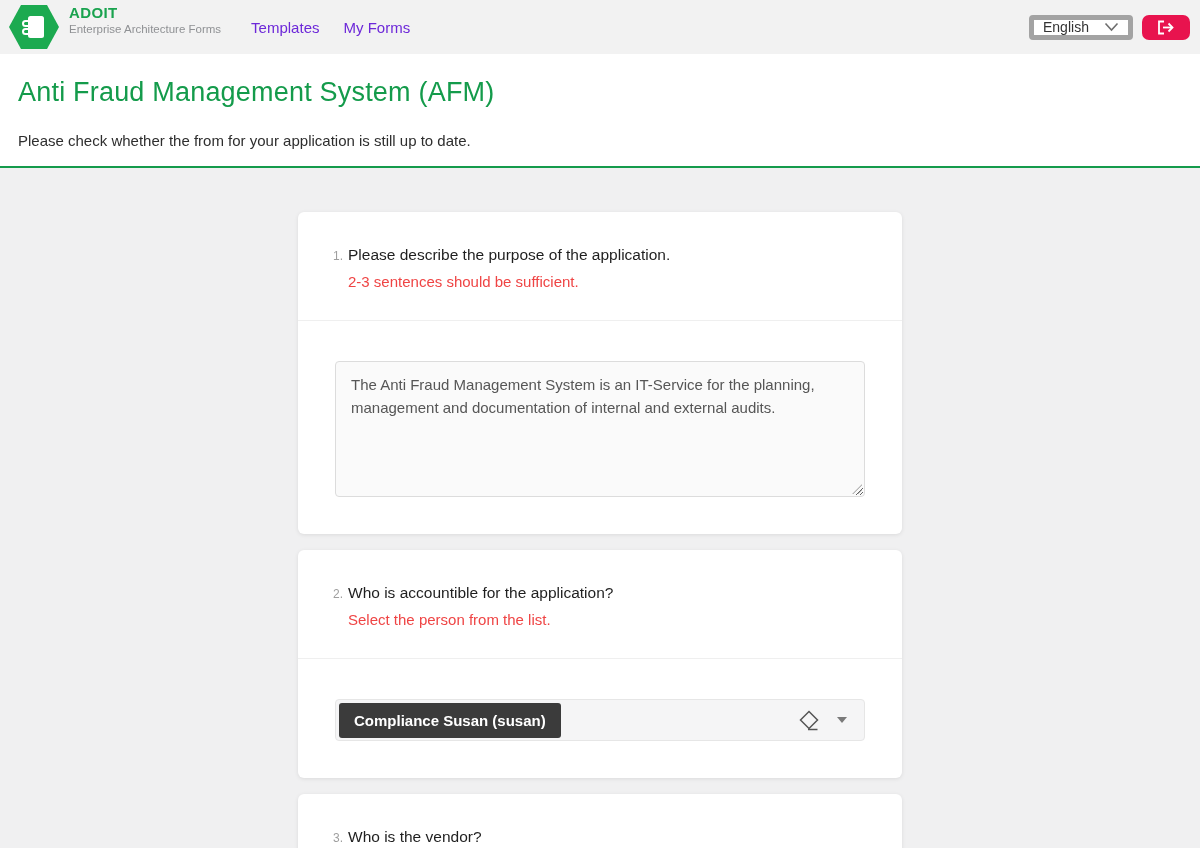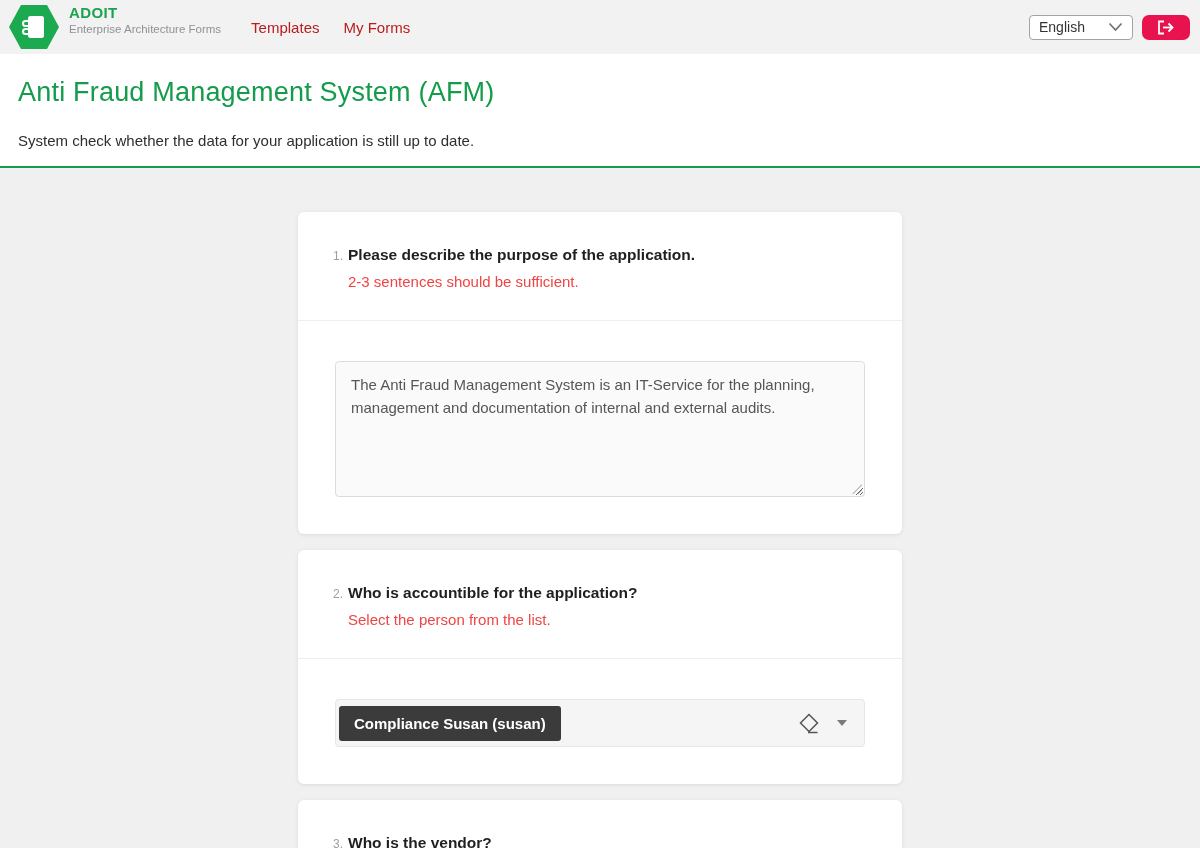--- a/index.html
+++ b/index.html
@@ -25,27 +25,27 @@
   .logo-svg { display: block; }
   .brand-text { margin-left: 9px; }
   .brand-name {
     font-size: 15px; font-weight: bold; color: #1aa34f; letter-spacing: .4px;
     line-height: 17px;
   }
   .brand-tagline { font-size: 11.5px; color: #8f9194; margin-top: 2px; }
 
   .nav-links { display: flex; margin-left: 30px; gap: 24px; }
   .nav-link {
-    font-size: 15px; color: #b91c1c; text-decoration: none; cursor: pointer;
+    font-size: 15px; color: #6d28d9; text-decoration: none; cursor: pointer;
   }
 
   .nav-right { margin-left: auto; display: flex; align-items: center; gap: 9px; }
   .lang-select {
     width: 104px; height: 25px; box-sizing: border-box;
-    background: #fff; border: 1px solid #a3a3a3; border-radius: 4px;
+    background: #fff; border: 5px solid #a3a3a3; border-radius: 4px;
     display: flex; align-items: center; justify-content: space-between;
     padding: 0 9px; font-size: 14px; color: #333; cursor: pointer;
   }
   .logout-btn {
     width: 48px; height: 25px; border: none; border-radius: 7px;
     background: #e8134e; display: flex; align-items: center; justify-content: center;
     cursor: pointer; padding: 0;
   }
 
   
@@ -83,21 +83,21 @@
   }
   .card-header.no-border { border-bottom: none; }
   .q-row { display: flex; align-items: baseline; }
   .q-num {
     flex: 0 0 15px;
     font-size: 12px;
     color: #9e9e9e;
   }
   .q-text {
     font-size: 15.5px;
-    font-weight: bold;
+    font-weight: normal;
     color: #1f1f1f;
   }
   .q-hint {
     margin: 9px 0 0 15px;
     font-size: 15px;
     color: #ef4444;
   }
   .card-body { padding: 40px 37px 37px 37px; }
 
   .textarea-wrap { position: relative; }
@@ -121,21 +121,21 @@
     content: "";
     position: absolute;
     right: 3px; bottom: 3px;
     width: 10px; height: 10px;
     pointer-events: none;
     background: repeating-linear-gradient(135deg, transparent 0 3px, #b5b5b5 3px 4px);
     clip-path: polygon(100% 0, 100% 100%, 0 100%);
   }
 
   .person-select {
-    height: 48px;
+    height: 42px;
     box-sizing: border-box;
     background: #f5f5f6;
     border: 1px solid #e6e6e6;
     border-radius: 4px;
     display: flex;
     align-items: center;
     padding: 3px;
     cursor: pointer;
   }
   .person-tag {
@@ -197,21 +197,21 @@
         <polyline points="9,1.5 4,1.5 4,13.5 9,13.5" fill="none" stroke="#ffffff" stroke-width="1.8"></polyline>
         <line x1="8" y1="7.5" x2="17" y2="7.5" stroke="#ffffff" stroke-width="1.8"></line>
         <polyline points="13.5,3.5 17.5,7.5 13.5,11.5" fill="none" stroke="#ffffff" stroke-width="1.8"></polyline>
       </svg>
     </button>
   </div>
 </header>
 
 <section class="title-section">
   <h1 class="page-title">Anti Fraud Management System (AFM)</h1>
-  <p class="page-subtitle">System check whether the data for your application is still up to date.</p>
+  <p class="page-subtitle">Please check whether the from for your application is still up to date.</p>
 </section>
 <div class="green-divider"></div>
 
 <main class="content">
 
   <section class="card">
     <div class="card-header">
       <div class="q-row">
         <span class="q-num">1.</span>
         <span class="q-text">Please describe the purpose of the application.</span>

